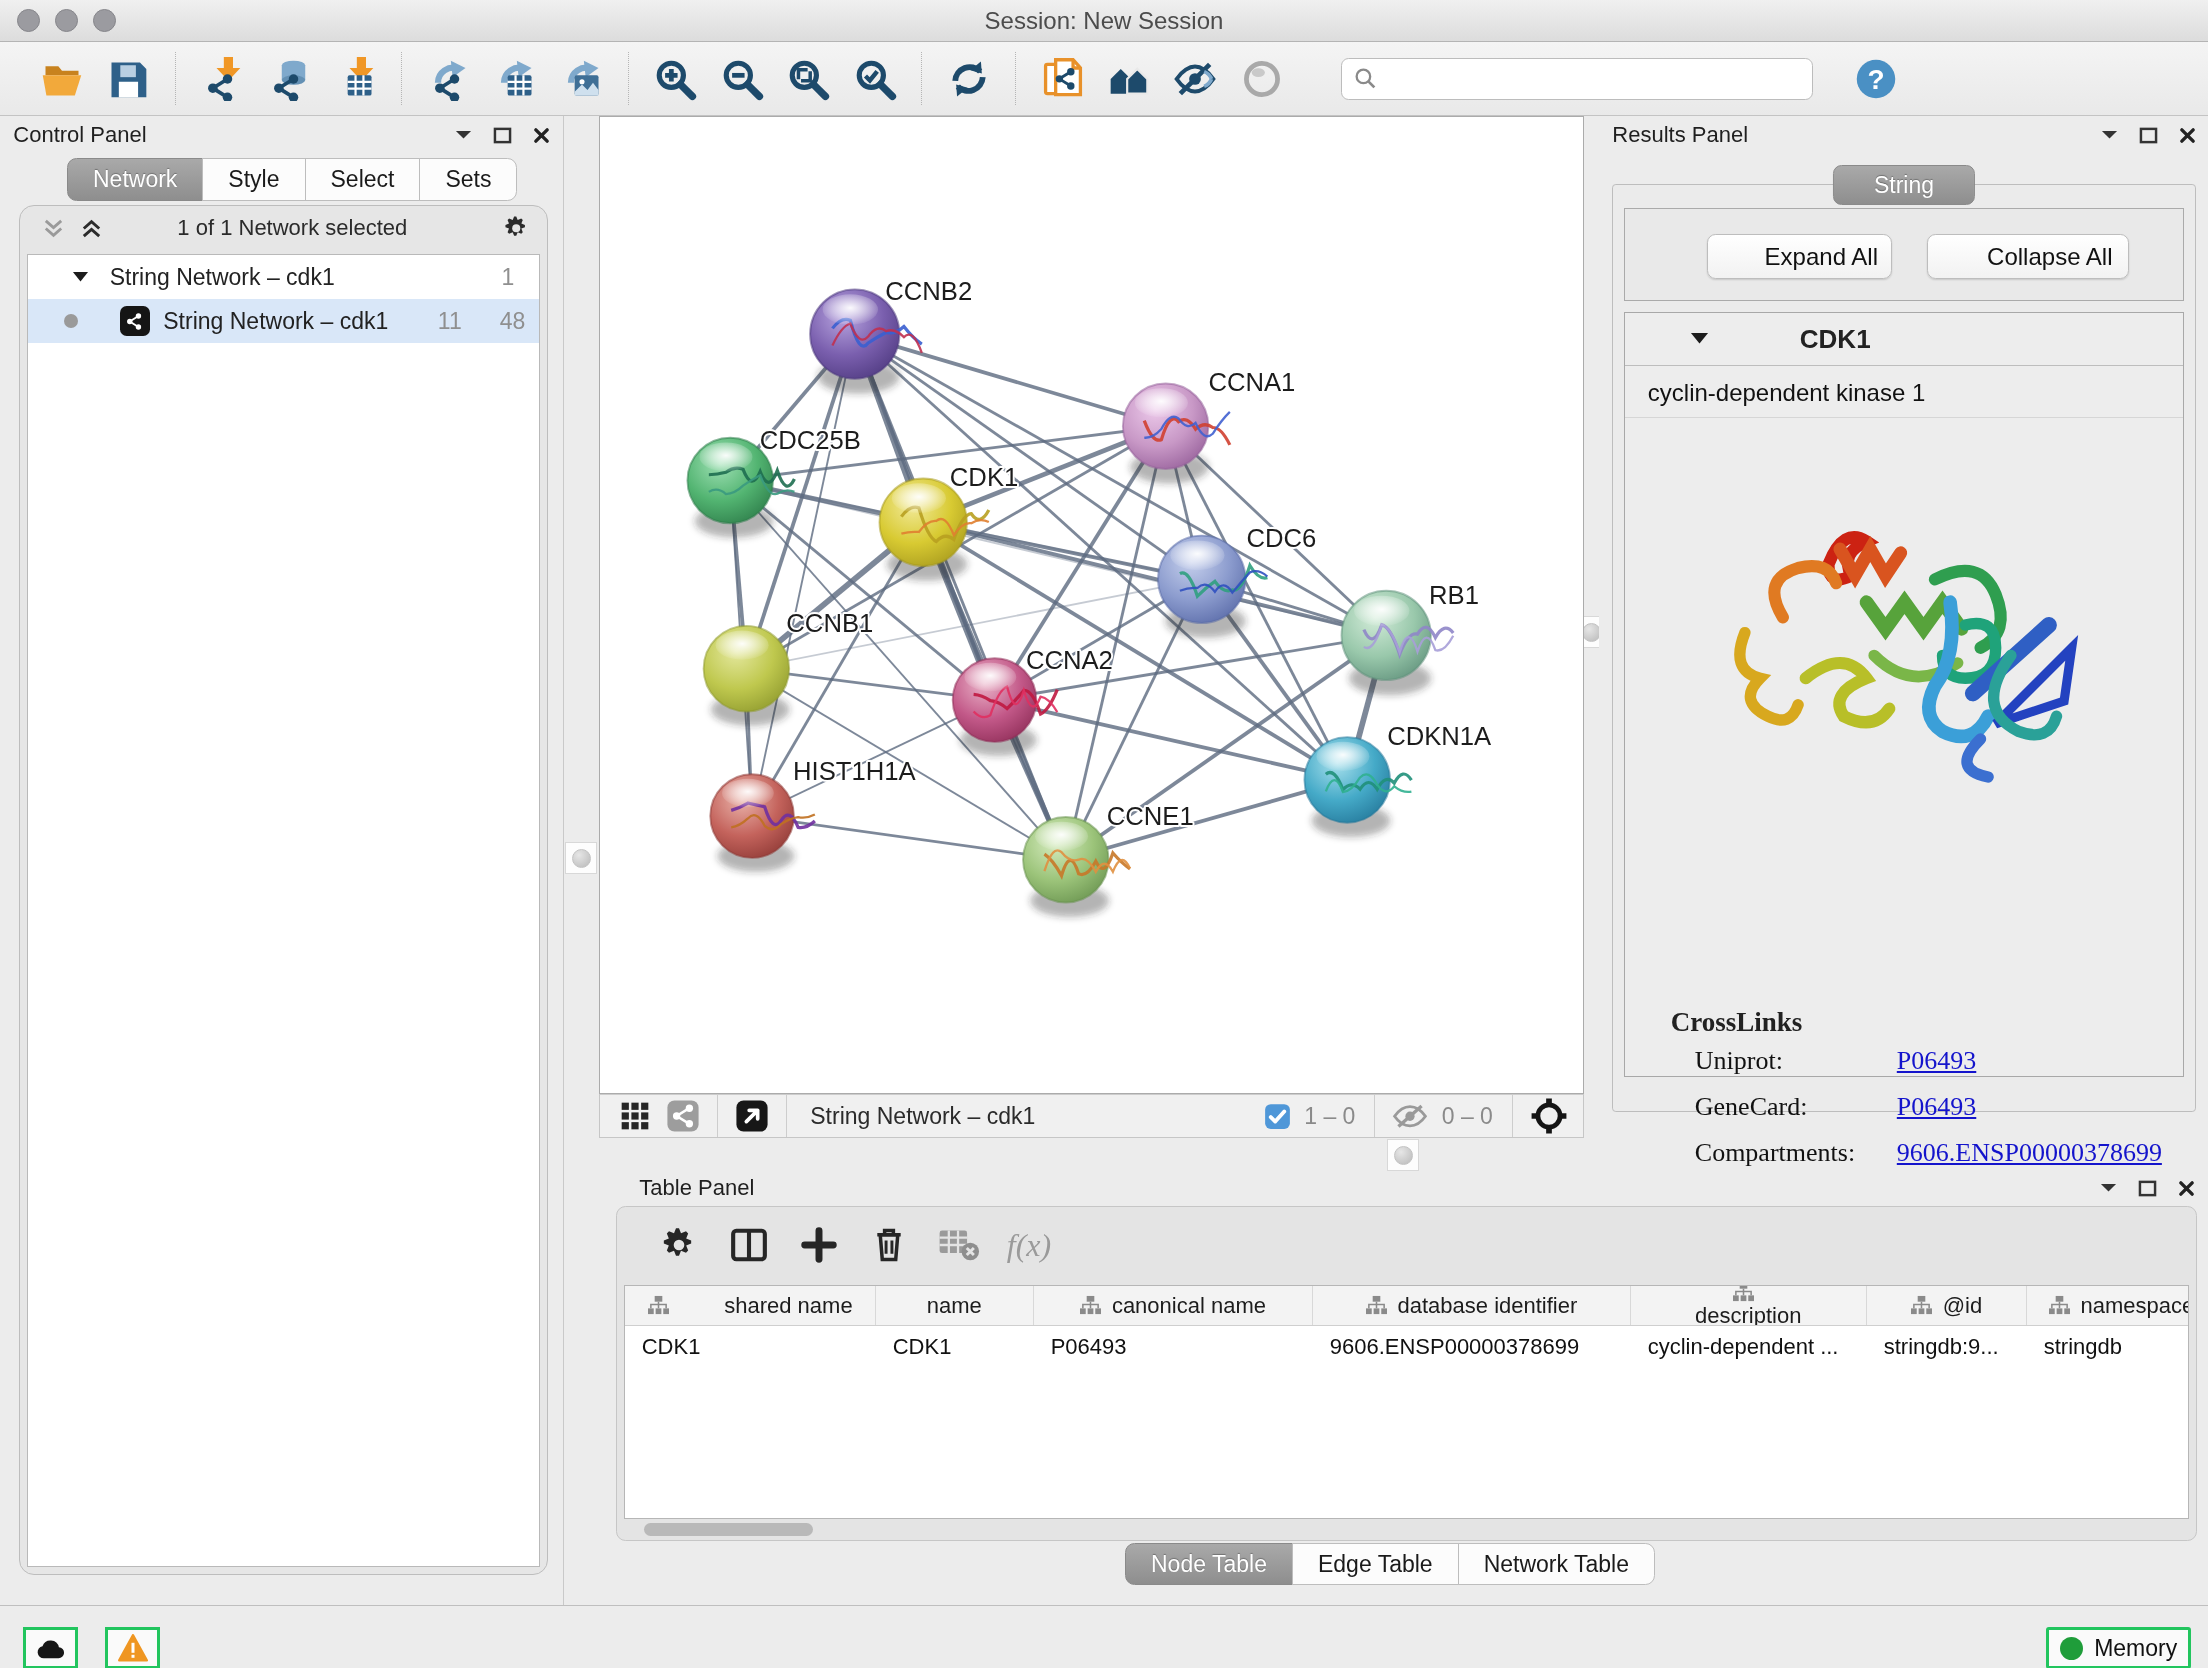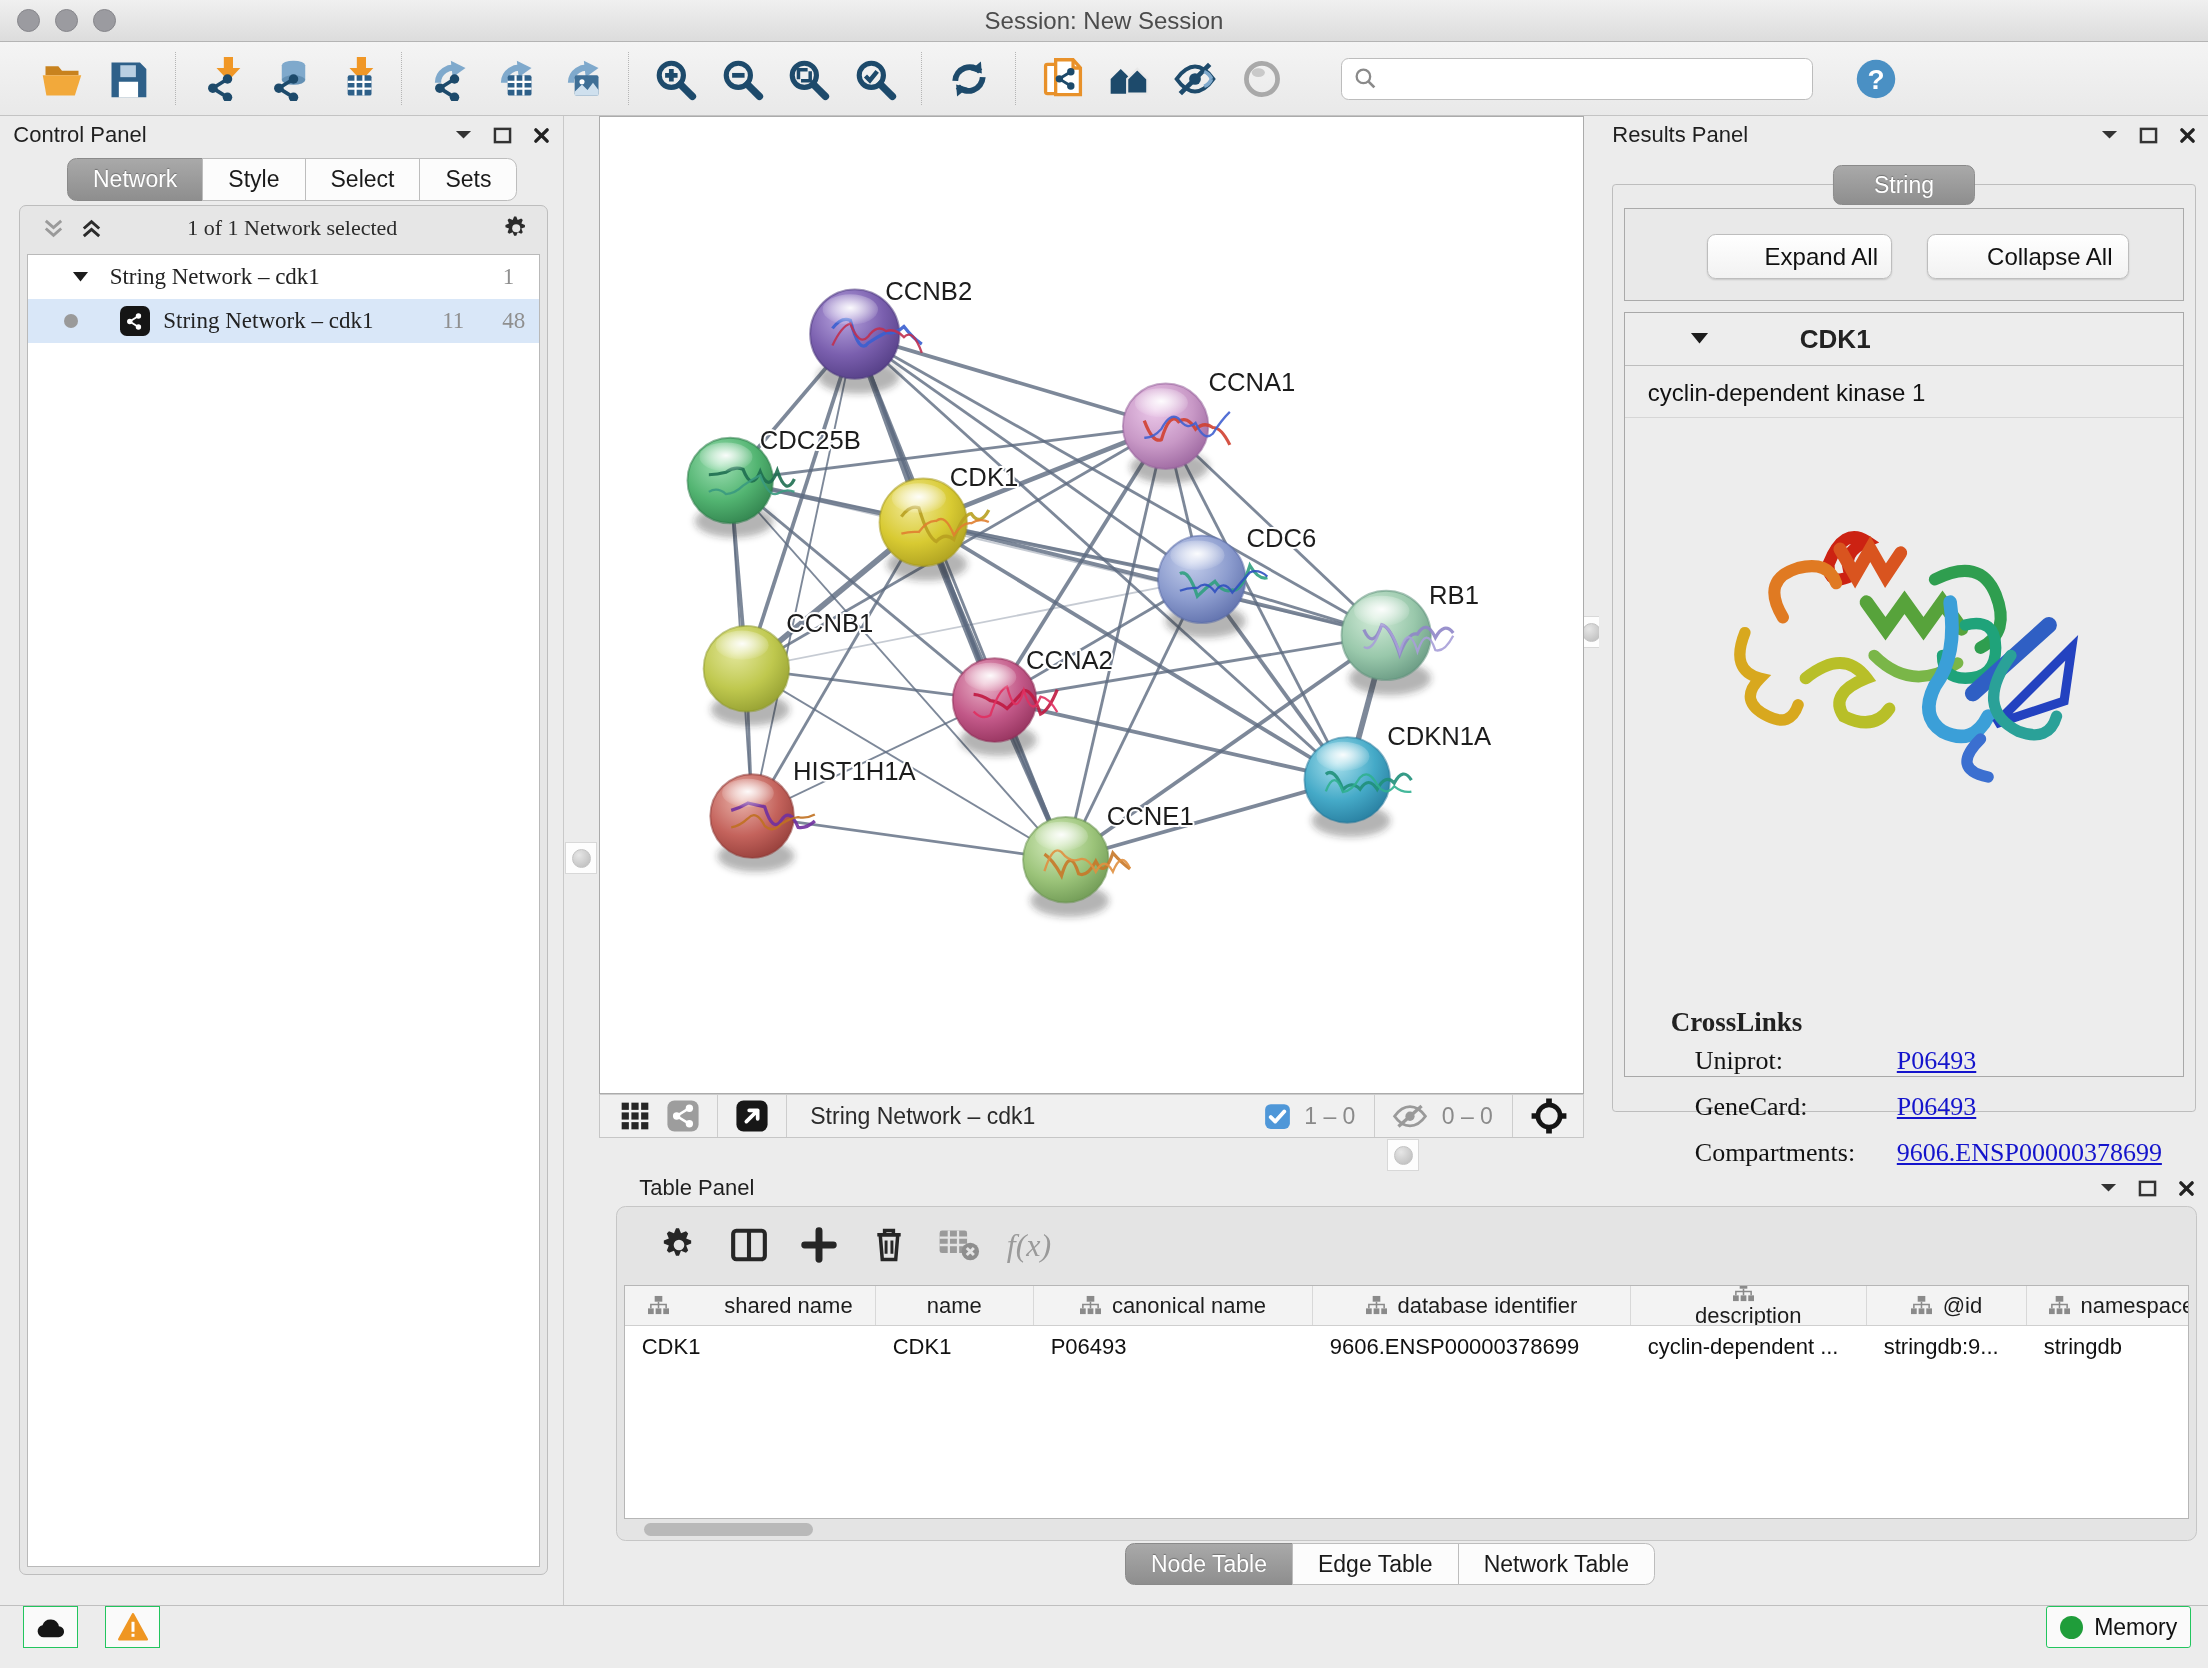--- a/index.html
+++ b/index.html
@@ -32,21 +32,21 @@
 
   
   #control { position:absolute; left:0; top:116px; width:563px; height:1489px; background:#ececec; }
   #cp-tabs { display:flex; padding-left:67px; height:44px; margin-top:3.8px; }
   .tab { border:1px solid #bdbdbd; background:#fcfcfc; font-size:23px; display:flex; align-items:center;
     justify-content:center; padding:0 25px; margin-right:-1px; color:#1a1a1a; height:43px; }
   .tab.first { border-radius:9.5px 0 0 9.5px; }
   .tab.last { border-radius:0 9.5px 9.5px 0; }
   .tab.sel { background:linear-gradient(#a9a9a9,#8e8e8e); color:#fff; text-shadow:0 -1px 1px rgba(0,0,0,.3); border-color:#8a8a8a; }
   #cp-inner { position:absolute; left:19px; right:15px; top:89px; bottom:30px;
-    background:#e6e6e6; border:1px solid #bdbdbd; border-radius:7px;font-family:Liberation Serif, serif; }
+    background:#e6e6e6; border:1px solid #bdbdbd; border-radius:15px; }
   #cp-selrow { height:44px; display:flex; align-items:center; font-size:22px; color:#2b2b2b; padding:0 17px; }
   #cp-selrow .lbl { flex:1; text-align:center; }
   #cp-tree { position:absolute; left:6.7px; right:6.7px; top:48px; bottom:6.7px; background:#fff; border:1px solid #b9b9b9; overflow:hidden; }
   .tree-row { height:44px; display:flex; align-items:center; font-size:23px; position:relative; }
   .tree-row.selected { background:#d9e7f8; }
   .tree-count { color:#8f8f8f; margin-left:auto; }
   .net-ico { width:30px; height:30px; border-radius:6.7px; background:#151515; display:flex; align-items:center; justify-content:center; }
 
   
   #vdiv { position:absolute; left:563px; top:116px; width:36px; height:1489px; background:#ececec; border-left:1px solid #c9c9c9; }
@@ -94,21 +94,21 @@
   .th { display:flex; align-items:center; justify-content:center; font-size:22px; color:#1c1c1c; border-right:1px solid #d8d8d8; overflow:hidden; white-space:nowrap; flex-shrink:0; }
   .th svg { margin-right:9.5px; flex-shrink:0; }
   #tp-row { display:flex; height:42px; }
   .td { font-size:22px; color:#111; padding-left:17px; display:flex; align-items:center; overflow:hidden; white-space:nowrap; flex-shrink:0; }
   #tp-hscroll { position:absolute; left:27px; bottom:3.8px; width:169px; height:13.3px; border-radius:6.7px; background:#b9b9b9; }
   #tp-tabs { position:absolute; left:526px; top:371px; display:flex; }
   #tp-tabs .tab { height:42px; font-size:23px; }
 
   
   #statusbar { position:absolute; left:0; top:1605px; width:2208px; height:63px; background:#ececec; border-top:1px solid #bfbfbf; }
-  .sb-btn { position:absolute; top:0; height:42px; background:#fafafa; border:1px solid #22c55e; display:flex; align-items:center; justify-content:center; }
+  .sb-btn { position:absolute; top:21px; height:42px; background:#fafafa; border:3px solid #22c55e; display:flex; align-items:center; justify-content:center; }
   #memory-btn { right:17px; width:145px; border-radius:2.9px; font-size:23px; color:#111; }
   #memory-btn .dot { width:23px; height:23px; border-radius:50%; background:#1f9d3a; margin-right:11.4px; }
 
   svg { display:block; }
   .node-label { font-family:"Liberation Sans", sans-serif; font-size:27px; fill:#1c1c1c; paint-order:stroke; stroke:#ffffff; stroke-width:4px; stroke-linejoin:round; }
 </style>
 </head>
 <body>
 
 <div id="titlebar">

